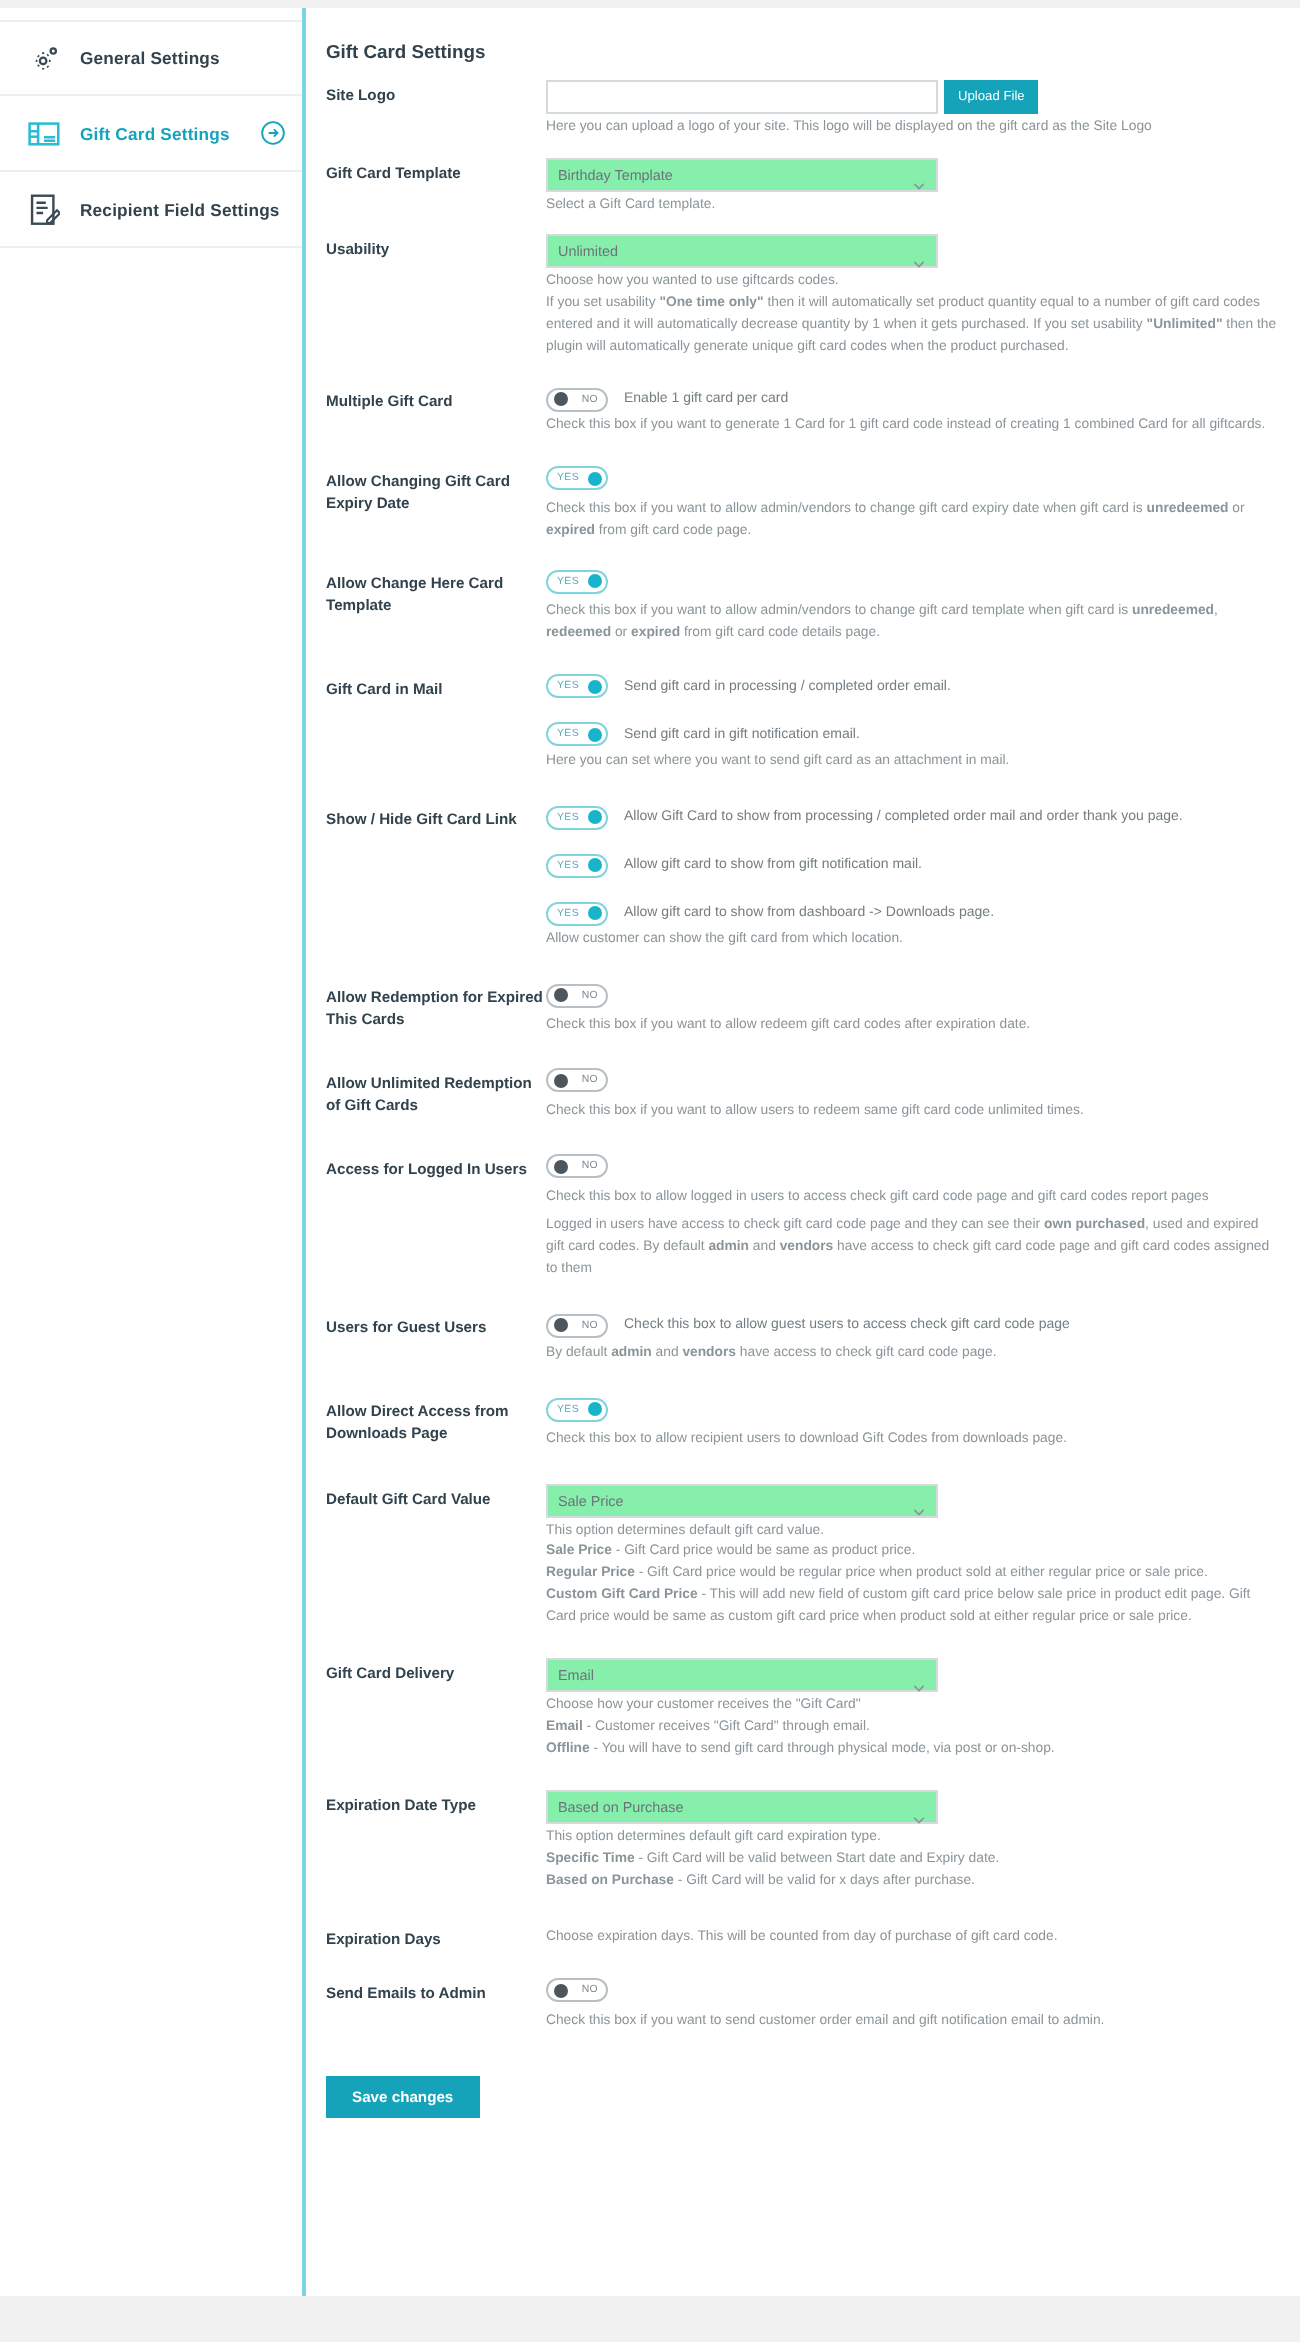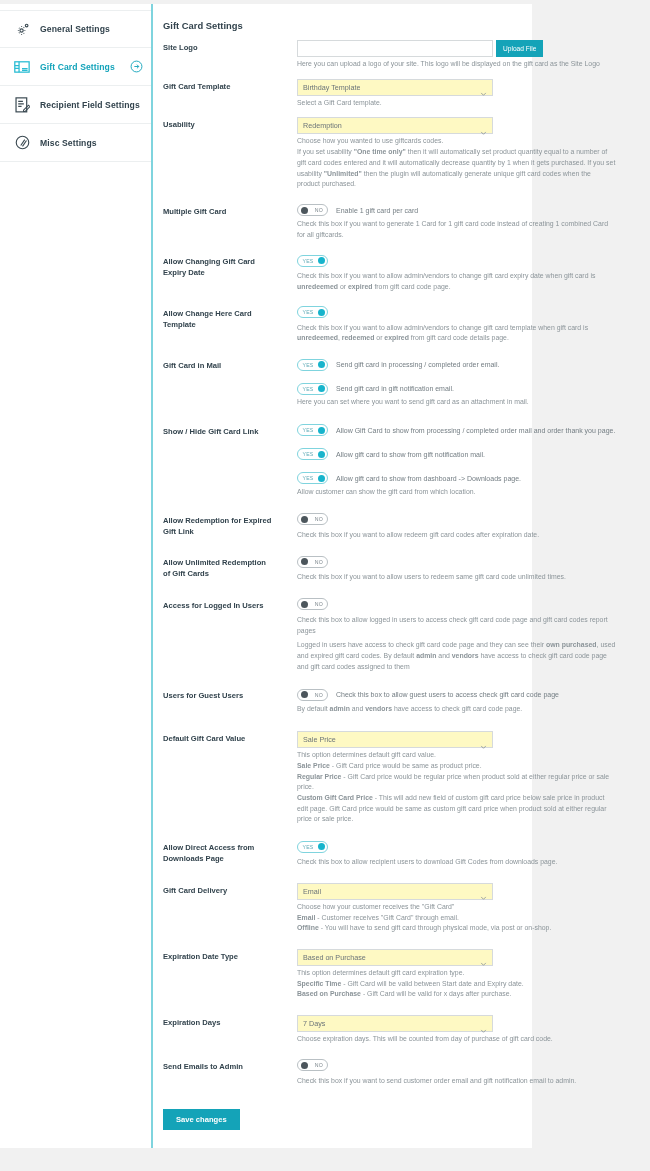--- a/index.html
+++ b/index.html
@@ -10,21 +10,21 @@
   }
   #page {
     width: 650px; height: 1171px;
     position: relative;
     background: #f1f1f1;
     overflow: hidden;
   }
   #panel {
     position: absolute;
     left: 0; top: 4px;
-    width: 532px;
+    width: 650px;
     height: 1144px;
     background: #ffffff;
     display: flex;
   }
 
   
   #sidebar {
     width: 151px;
     flex: 0 0 151px;
     padding: 6px 0 0 0;
@@ -74,21 +74,20 @@
     font-weight: bold;
     color: #32434d;
     padding: 16px 0 0 10px;
   }
   .sec-title.mid { padding-top: 6px; }
 
   .row {
     display: flex;
     padding: 9px 10px 0 10px;
     align-items: flex-start;
-    gap: 24px;
   }
   .row-label {
     flex: 0 0 110px;
     font-size: 7.6px;
     font-weight: bold;
     color: #32434d;
     line-height: 1.45;
     padding-top: 2px;
   }
   .row-field { flex: 1 1 auto; min-width: 0; }
@@ -124,21 +123,21 @@
     margin-left: 3px;
     cursor: pointer;
     white-space: nowrap;
   }
 
   
   .sel {
     position: relative;
     width: 196px; height: 17px;
     border: 1px solid #d6dadc;
-    background: #fef9c3;
+    background: #86efac;
     display: flex; align-items: center;
     padding: 0 16px 0 5px;
     cursor: pointer;
   }
   .sel-val { font-size: 7.2px; color: #6b7479; white-space: nowrap; overflow: hidden; }
   .sel-caret {
     position: absolute; right: 5px; top: 50%;
     transform: translateY(-50%);
     width: 7px; height: 7px;
     color: #8b9499;
@@ -237,29 +236,20 @@
       <span class="nav-ico">
         <svg width="15" height="16" viewBox="0 0 22 24" fill="none" stroke="currentColor" stroke-width="1.8">
           <rect x="1.3" y="1.3" width="16" height="21"></rect>
           <path d="M4.6 6.6h7M4.6 10.4h8.4M4.6 14.2h5"></path>
           <path d="M12.6 19.6l7.4-7.4 2.2 2.2-7.4 7.4h-2.2z" stroke-width="1.6"></path>
         </svg>
       </span>
       <span class="nav-label">Recipient Field Settings</span>
     </div>
 
-    <div class="nav-item">
-      <span class="nav-ico">
-        <svg width="15" height="15" viewBox="0 0 24 24" fill="none" stroke="currentColor" stroke-width="1.8">
-          <circle cx="12" cy="12" r="10"></circle>
-          <path d="M15.6 7.4L9.2 16.8M18.4 8.8l-6.4 9.4"></path>
-        </svg>
-      </span>
-      <span class="nav-label">Misc Settings</span>
-    </div>
   </div>
 
   <div id="content">
 
     <div class="sec-title">Gift Card Settings</div>
 
     <div class="row">
       <div class="row-label">Site Logo</div>
       <div class="row-field">
         <div class="upload-wrap">
@@ -282,21 +272,21 @@
           </span>
         </div>
         <div class="help">Select a Gift Card template.</div>
       </div>
     </div>
 
     <div class="row">
       <div class="row-label">Usability</div>
       <div class="row-field">
         <div class="sel">
-          <span class="sel-val">Redemption</span>
+          <span class="sel-val">Unlimited</span>
           <span class="sel-caret">
             <svg width="7" height="7" viewBox="0 0 12 12" fill="none" stroke="currentColor" stroke-width="1.4">
                   <path d="M2 4.2l4 4 4-4"></path>
                 </svg>
           </span>
         </div>
         <div class="help">Choose how you wanted to use giftcards codes.</div>
         <div class="help-line"><span>If you set usability </span><b>"One time only"</b><span> then it will automatically set product quantity equal to a number of gift card codes entered and it will automatically decrease quantity by 1 when it gets purchased. If you set usability </span><b>"Unlimited"</b><span> then the plugin will automatically generate unique gift card codes when the product purchased.</span></div>
       </div>
     </div>
@@ -384,21 +374,21 @@
             <span class="knob"></span>
             <span class="st">YES</span>
           </div>
           <span class="tg-text">Allow gift card to show from dashboard -&gt; Downloads page.</span>
         </div>
         <div class="help">Allow customer can show the gift card from which location.</div>
       </div>
     </div>
 
     <div class="row" style="padding-top:15px">
-      <div class="row-label">Allow Redemption for Expired Gift Link</div>
+      <div class="row-label">Allow Redemption for Expired This Cards</div>
       <div class="row-field">
         <div class="tg-line">
           <div class="toggle">
             <span class="knob"></span>
             <span class="st">NO</span>
           </div>
         </div>
         <div class="help" style="margin-top:4px">Check this box if you want to allow redeem gift card codes after expiration date.</div>
       </div>
     </div>
@@ -434,20 +424,33 @@
       <div class="row-label">Users for Guest Users</div>
       <div class="row-field">
         <div class="tg-line">
           <div class="toggle">
             <span class="knob"></span>
             <span class="st">NO</span>
           </div>
           <span class="tg-text">Check this box to allow guest users to access check gift card code page</span>
         </div>
         <div class="help-line" style="margin-top:3px"><span>By default </span><b>admin</b><span> and </span><b>vendors</b><span> have access to check gift card code page.</span></div>
+      </div>
+    </div>
+
+    <div class="row" style="padding-top:15px">
+      <div class="row-label">Allow Direct Access from Downloads Page</div>
+      <div class="row-field">
+        <div class="tg-line">
+          <div class="toggle on">
+            <span class="knob"></span>
+            <span class="st">YES</span>
+          </div>
+        </div>
+        <div class="help" style="margin-top:4px">Check this box to allow recipient users to download Gift Codes from downloads page.</div>
       </div>
     </div>
 
     <div class="row" style="padding-top:16px">
       <div class="row-label">Default Gift Card Value</div>
       <div class="row-field">
         <div class="sel">
           <span class="sel-val">Sale Price</span>
           <span class="sel-caret">
             <svg width="7" height="7" viewBox="0 0 12 12" fill="none" stroke="currentColor" stroke-width="1.4">
@@ -456,33 +459,20 @@
           </span>
         </div>
         <div class="help">This option determines default gift card value.</div>
         <div class="help-line"><b>Sale Price</b><span> - Gift Card price would be same as product price.</span></div>
         <div class="help-line"><b>Regular Price</b><span> - Gift Card price would be regular price when product sold at either regular price or sale price.</span></div>
         <div class="help-line"><b>Custom Gift Card Price</b><span> - This will add new field of custom gift card price below sale price in product edit page. Gift Card price would be same as custom gift card price when product sold at either regular price or sale price.</span></div>
       </div>
     </div>
 
     <div class="row" style="padding-top:15px">
-      <div class="row-label">Allow Direct Access from Downloads Page</div>
-      <div class="row-field">
-        <div class="tg-line">
-          <div class="toggle on">
-            <span class="knob"></span>
-            <span class="st">YES</span>
-          </div>
-        </div>
-        <div class="help" style="margin-top:4px">Check this box to allow recipient users to download Gift Codes from downloads page.</div>
-      </div>
-    </div>
-
-    <div class="row" style="padding-top:15px">
       <div class="row-label">Gift Card Delivery</div>
       <div class="row-field">
         <div class="sel">
           <span class="sel-val">Email</span>
           <span class="sel-caret">
             <svg width="7" height="7" viewBox="0 0 12 12" fill="none" stroke="currentColor" stroke-width="1.4">
                   <path d="M2 4.2l4 4 4-4"></path>
                 </svg>
           </span>
         </div>
@@ -505,28 +495,20 @@
         </div>
         <div class="help">This option determines default gift card expiration type.</div>
         <div class="help-line"><b>Specific Time</b><span> - Gift Card will be valid between Start date and Expiry date.</span></div>
         <div class="help-line"><b>Based on Purchase</b><span> - Gift Card will be valid for x days after purchase.</span></div>
       </div>
     </div>
 
     <div class="row" style="padding-top:15px">
       <div class="row-label">Expiration Days</div>
       <div class="row-field">
-        <div class="sel">
-          <span class="sel-val">7 Days</span>
-          <span class="sel-caret">
-            <svg width="7" height="7" viewBox="0 0 12 12" fill="none" stroke="currentColor" stroke-width="1.4">
-                  <path d="M2 4.2l4 4 4-4"></path>
-                </svg>
-          </span>
-        </div>
         <div class="help">Choose expiration days. This will be counted from day of purchase of gift card code.</div>
       </div>
     </div>
 
 
     <div class="row" style="padding-top:14px">
       <div class="row-label">Send Emails to Admin</div>
       <div class="row-field">
         <div class="tg-line">
           <div class="toggle">

